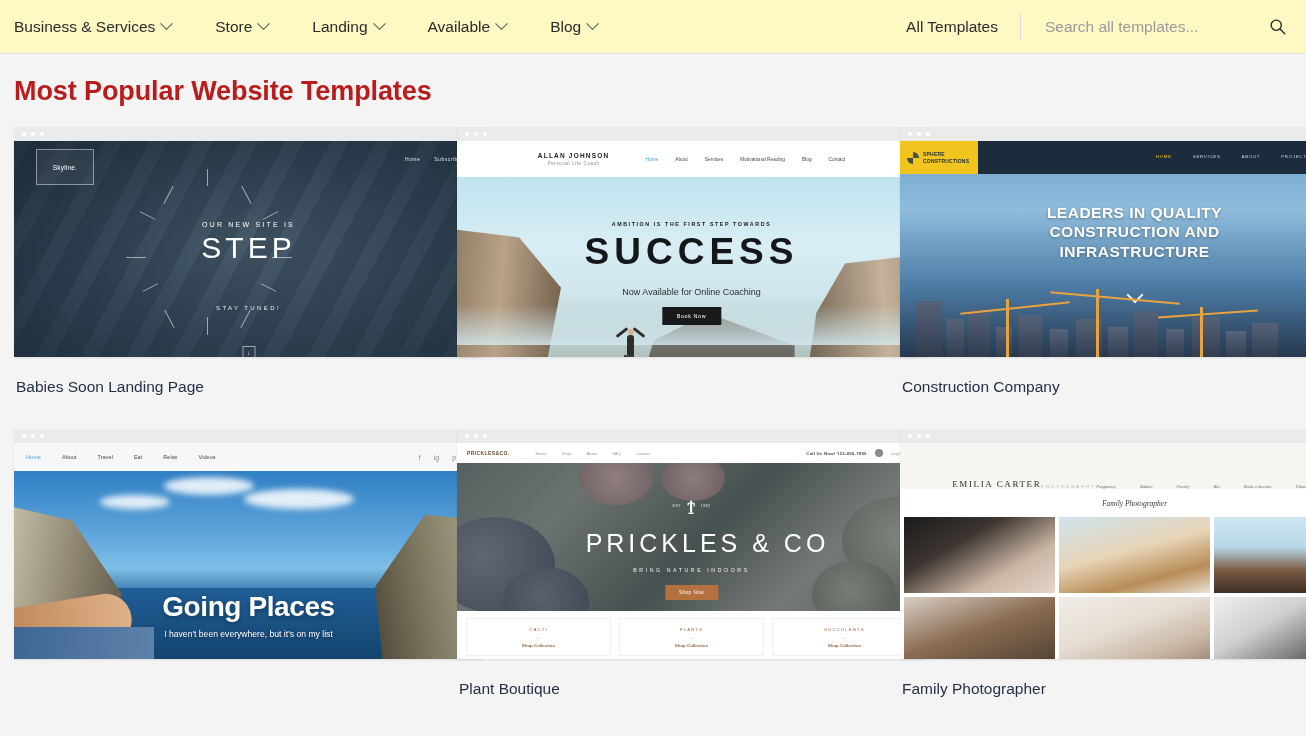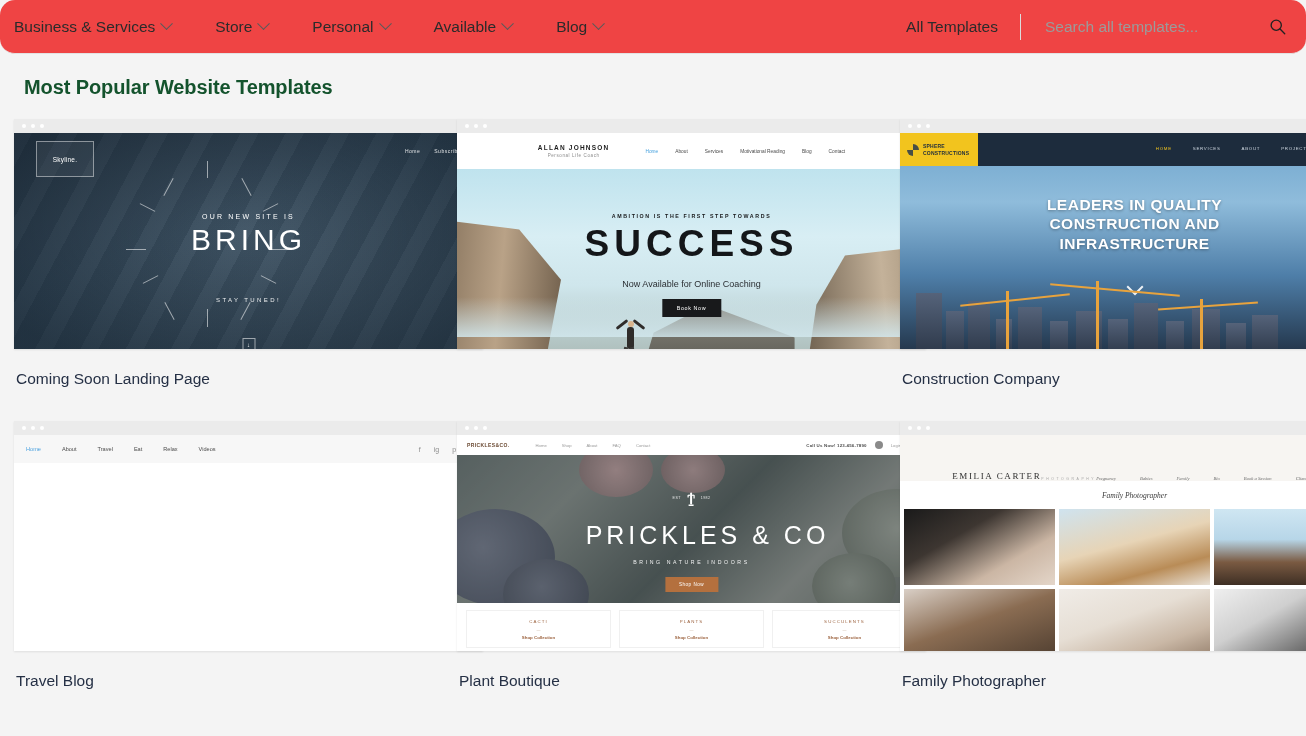--- a/index.html
+++ b/index.html
@@ -7,25 +7,24 @@
   html, body {
     width: 1306px; height: 736px;
     background: #f4f4f4;
     font-family: "Liberation Sans", sans-serif;
     overflow: hidden;
   }
 
   
   .topbar {
     height: 54px; width: 100%;
-    background: #ef4444;
+    background: #fef9c3;
     border-bottom: 1px solid #e2e2e2;
     display: flex; align-items: center;
     position: relative;
-    border-radius: 15px;
   }
   .nav-left { display: flex; align-items: center; padding-left: 14px; }
   .nav-item {
     display: flex; align-items: center; gap: 7px;
     font-size: 15.5px; color: #2b2b2b;
     padding: 0 22px 0 0; margin-right: 22px;
     cursor: pointer; white-space: nowrap;
   }
   .nav-item:last-child { margin-right: 0; }
   .chev {
@@ -51,22 +50,22 @@
     font-size: 15.5px; color: #333; width: 212px;
   }
   .search-input::placeholder { color: #9b9b9b; }
   .search-btn {
     background: none; border: none; cursor: pointer;
     padding: 0 2px 0 12px; display: flex; align-items: center;
   }
 
   
   .page-title {
-    font-size: 20px; font-weight: bold; color: #14532d;
-    padding: 22px 0 0 14px; letter-spacing: -0.1px; margin-left: 10px;
+    font-size: 27px; font-weight: bold; color: #b91c1c;
+    padding: 22px 0 0 14px; letter-spacing: -0.1px;
   }
 
   
   .grid {
     display: grid;
     grid-template-columns: repeat(3, 389px);
     column-gap: 54px; row-gap: 0;
     padding: 20px 0 0 14px;
   }
   .card { width: 389px; cursor: pointer; }
@@ -275,21 +274,21 @@
   <div class="nav-left">
     <div class="nav-item">
       <span>Business &amp; Services</span>
       <i class="chev"></i>
     </div>
     <div class="nav-item">
       <span>Store</span>
       <i class="chev"></i>
     </div>
     <div class="nav-item">
-      <span>Personal</span>
+      <span>Landing</span>
       <i class="chev"></i>
     </div>
     <div class="nav-item">
       <span>Available</span>
       <i class="chev"></i>
     </div>
     <div class="nav-item">
       <span>Blog</span>
       <i class="chev"></i>
     </div>
@@ -338,33 +337,33 @@
           <i class="ray" style="left:231px;top:168px;width:1px;height:20px;transform:rotate(28deg);"></i>
           <i class="ray" style="left:193px;top:176px;width:1px;height:18px;"></i>
         </div>
         <div class="logo">Skyline.</div>
         <div class="topnav">
           <span>Home</span>
           <span>Subscribe</span>
         </div>
         <div class="eyebrow">OUR NEW SITE IS</div>
         <div class="big">
-          <div>BRING</div>
+          <div>STEP</div>
         </div>
         <div class="stay">STAY TUNED!</div>
         <div class="social">
           <span>f</span>
           <span>t</span>
           <span>g+</span>
           <span>ig</span>
         </div>
         <div class="arrowbox">↓</div>
       </div>
     </div>
-    <div class="card-label">Coming Soon Landing Page</div>
+    <div class="card-label">Babies Soon Landing Page</div>
   </div>
 
   <div class="card">
     <div class="thumb">
       <div class="chrome">
         <i class="dot"></i>
         <i class="dot"></i>
         <i class="dot"></i>
       </div>
       <div class="site c2">
@@ -477,23 +476,35 @@
             <span>Relax</span>
             <span>Videos</span>
           </div>
           <div class="tsoc">
             <span>f</span>
             <span>ig</span>
             <span>p</span>
             <span>t</span>
           </div>
         </div>
-      </div>
-    </div>
-    <div class="card-label">Travel Blog</div>
+        <div class="hero">
+          <i class="cloud" style="left:150px;top:6px;width:90px;height:18px;"></i>
+          <i class="cloud" style="left:230px;top:18px;width:110px;height:20px;"></i>
+          <i class="cloud" style="left:86px;top:24px;width:70px;height:14px;"></i>
+          <i class="sea"></i>
+          <i class="rockL"></i>
+          <i class="rockR"></i>
+          <i class="arm"></i>
+          <i class="hat"></i>
+          <i class="denim"></i>
+          <div class="gp">Going Places</div>
+          <div class="gps">I haven't been everywhere, but it's on my list</div>
+        </div>
+      </div>
+    </div>
   </div>
 
   <div class="card">
     <div class="thumb">
       <div class="chrome">
         <i class="dot"></i>
         <i class="dot"></i>
         <i class="dot"></i>
       </div>
       <div class="site c5">

